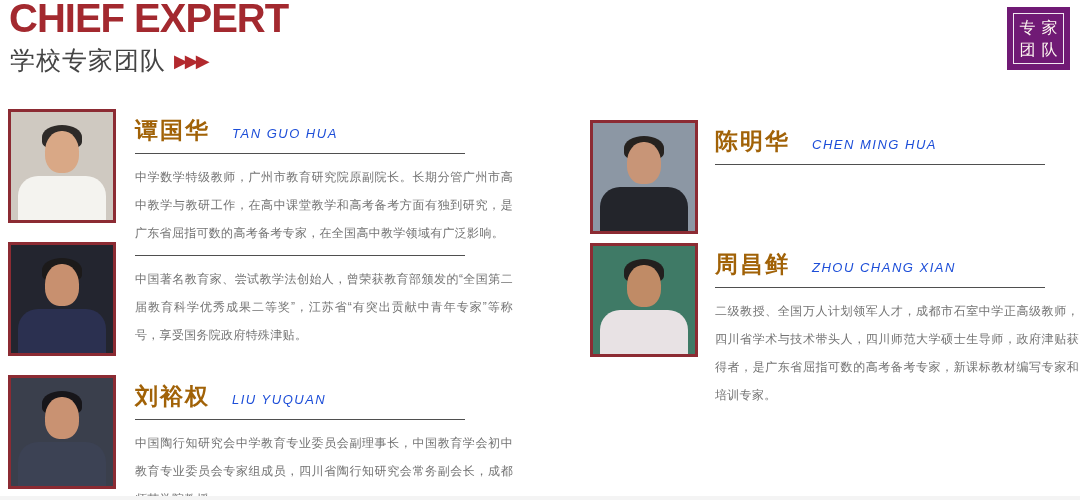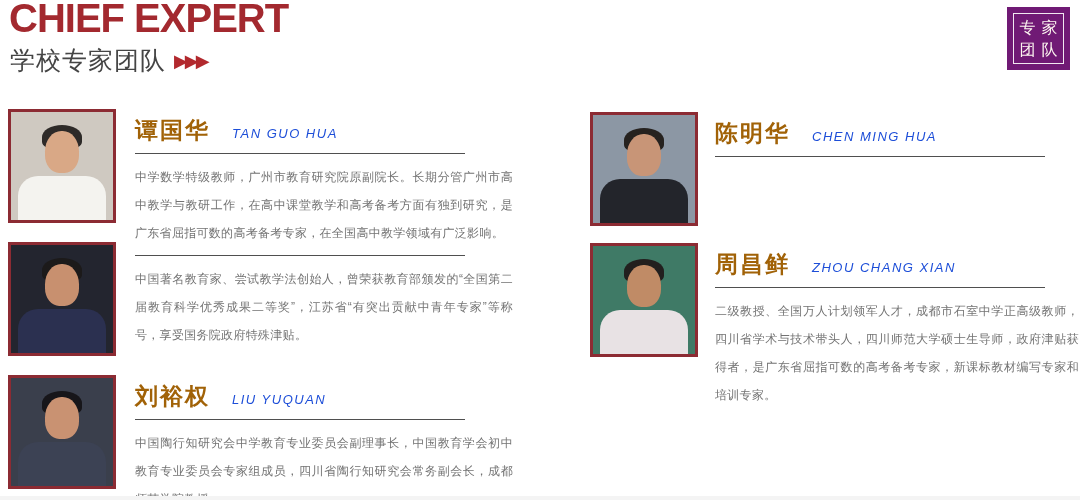--- a/index.html
+++ b/index.html
@@ -154,21 +154,21 @@
   <div class="info">
     <div class="name-row">
       <span class="cn-name">刘裕权</span>
       <span class="pinyin">LIU YUQUAN</span>
     </div>
     <div class="name-divider"></div>
     <div class="bio">中国陶行知研究会中学教育专业委员会副理事长，中国教育学会初中教育专业委员会专家组成员，四川省陶行知研究会常务副会长，成都师范学院教授。</div>
   </div>
 </div>
 
-<div class="card col-right" style="left:590px; top:112px; width:490px; height:125px;">
+<div class="card col-right" style="left:590px; top:120px; width:490px; height:125px;">
   <div class="photo" style="--bg: #8c97a4; --shirt: #23252b; --skin: #c89577; --hair: #26221f;">
     <div class="ph-hair"></div>
     <div class="ph-head"></div>
     <div class="ph-torso"></div>
   </div>
   <div class="info">
     <div class="name-row">
       <span class="cn-name">陈明华</span>
       <span class="pinyin">CHEN MING HUA</span>
     </div>

